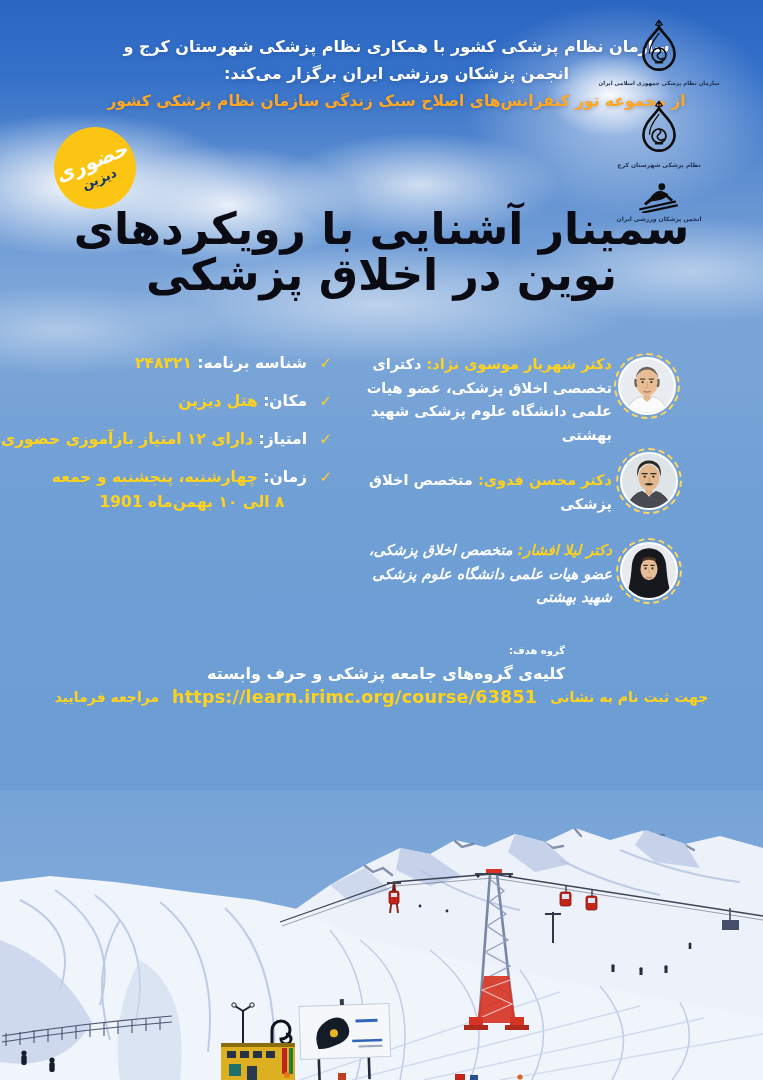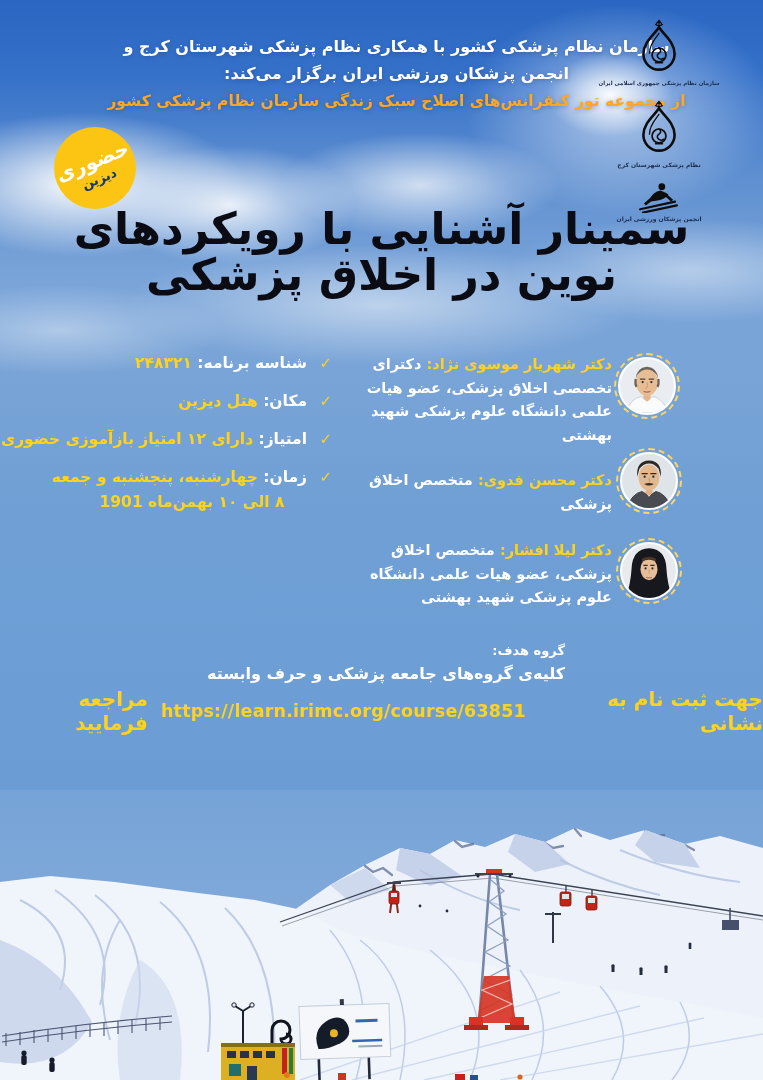--- a/index.html
+++ b/index.html
@@ -57,27 +57,27 @@
   .sp-photo .ring{ width:100%; height:100%; border-radius:50%; background:#fff;
                    overflow:hidden; border:2.5px solid #ffffff; }
   .sp-photo svg{ display:block; width:100%; height:100%; }
   .sp-text{ position:absolute; right:151px; width:274px; direction:rtl; text-align:right;
             font-size:14.5px; font-weight:bold; line-height:23.5px; }
   .sp-text .name{ color:#ffd21e; }
   .sp-text .desc{ color:#ffffff; }
   
   .target{ position:absolute; top:640px; right:198px; direction:rtl; text-align:right;
            color:#ffffff; font-weight:bold; }
-  .target .t1{ font-size:13px; line-height:22px; }
+  .target .t1{ font-size:10px; line-height:22px; }
   .target .t2{ font-size:16px; line-height:24px; white-space:nowrap; }
   
   .register{ position:absolute; top:687px; left:0; width:100%; direction:rtl;
              display:flex; justify-content:center; align-items:center; gap:13px;
              font-weight:bold; color:#ffd21e; }
-  .register .fa{ font-size:20px; }
+  .register .fa{ font-size:14px; }
   .register .url{ direction:ltr; font-size:17.5px; letter-spacing:.2px; }
   
   .photo-strip{ position:absolute; left:0; top:790px; width:763px; height:290px; }
 </style>
 </head>
 <body>
 
 <div class="poster">
 
   <div class="topbar">
@@ -222,21 +222,21 @@
         <g fill="#2a2624">
           <circle cx="27" cy="28" r="1.2"></circle>
             <circle cx="35" cy="28" r="1.2"></circle>
         </g>
         <path d="M24.5 24.5 h5 M32.5 24.5 h5" stroke="#3a2d22" stroke-width="1.3"></path>
         <path d="M31 29 q1.2 3.5 0 5" stroke="#c99a6f" stroke-width="1" fill="none"></path>
         <path d="M27.5 38 q3.5 1.8 7 0" stroke="#a9735a" stroke-width="1.2" fill="none"></path>
       </svg>
     </div>
   </div>
-  <div class="sp-text" style="top:539px;">
+  <div class="sp-text" style="top:539px;font-style:italic;">
     <span class="name">دکتر لیلا افشار:</span>
     <span class="desc">متخصص اخلاق پزشکی، عضو هیات علمی دانشگاه علوم پزشکی شهید بهشتی</span>
   </div>
 
   <div class="target">
     <div class="t1">گروه هدف:</div>
     <div class="t2">کلیه‌ی گروه‌های جامعه پزشکی و حرف وابسته</div>
   </div>
 
   <div class="register">

